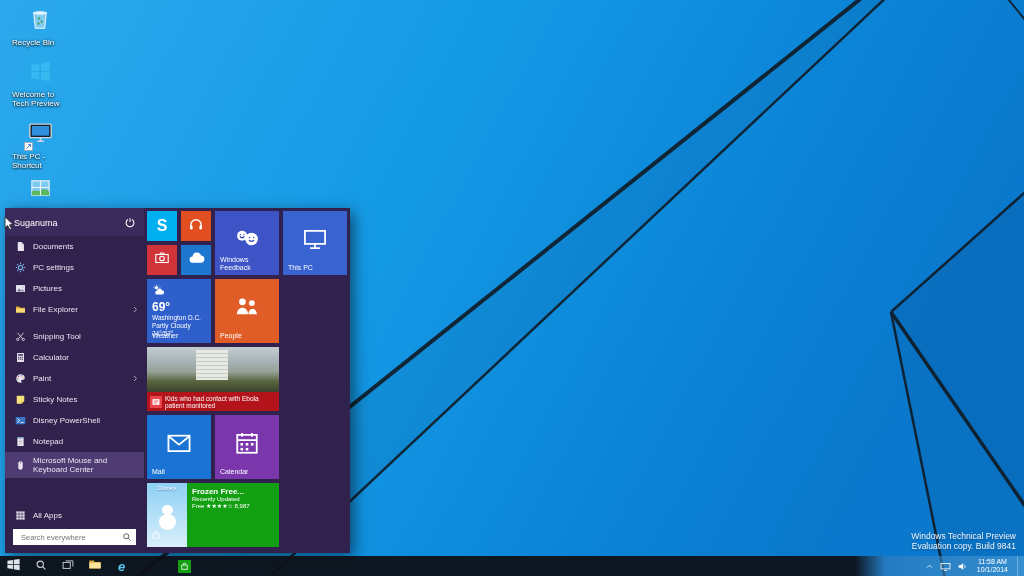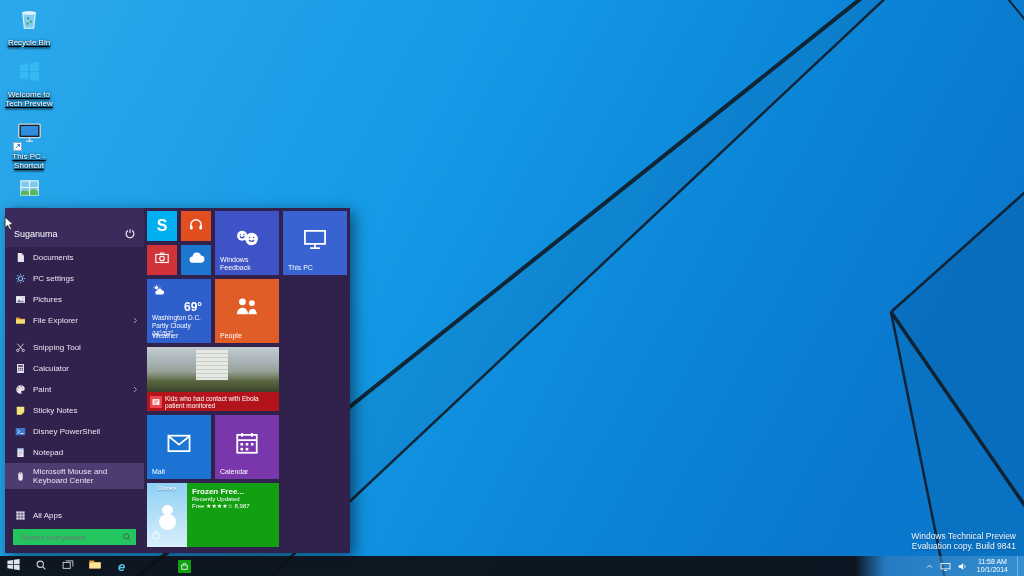--- a/index.html
+++ b/index.html
@@ -1,60 +1,60 @@
 <!DOCTYPE html>
 <html><head>
 <meta charset="utf-8">
 <style>
   html,body{margin:0;padding:0;background:#000;}
   .screen{position:relative;width:1024px;height:576px;overflow:hidden;
           font-family:"Liberation Sans",sans-serif;-webkit-font-smoothing:antialiased;}
   .wallpaper{position:absolute;inset:0;}
   
-  .dicon{position:absolute;left:1px;width:56px;text-align:center;z-index:2;cursor:default;text-decoration:underline;}
+  .dicon{position:absolute;left:12px;width:56px;z-index:2;cursor:default;}
   .dicon .ic{height:30px;display:flex;align-items:flex-end;justify-content:center;position:relative;}
   .dicon .lbl{margin-top:2px;font-size:8px;line-height:9px;color:#fff;
               text-shadow:0 1px 2px rgba(0,0,0,.9),0 0 3px rgba(0,0,0,.6);}
   .sc-arrow{position:absolute;left:12px;bottom:-1px;width:9px;height:9px;background:#fff;
             display:flex;align-items:center;justify-content:center;border:1px solid #9ab;box-sizing:border-box;}
   
   .watermark{position:absolute;right:8px;bottom:25px;text-align:right;color:rgba(255,255,255,.95);
              font-size:8.5px;line-height:10px;text-shadow:0 1px 2px rgba(0,40,90,.4);z-index:2;}
   
   .startmenu{position:absolute;left:5px;top:208px;width:345px;height:345px;display:flex;
              background:#30224d;box-shadow:4px 4px 14px rgba(0,0,0,.5);z-index:5;}
   .sm-left{width:141px;display:flex;flex-direction:column;}
   .sm-head{height:27px;flex:0 0 27px;display:flex;align-items:center;justify-content:space-between;
-           padding:12px 7px 0 9px;background:#3b2a5c;}
+           padding:1px 7px 0 9px;background:#3b2a5c;}
   .sm-user{font-size:9px;color:#fff;}
   .sm-pwr{width:15px;height:15px;display:flex;align-items:center;justify-content:center;cursor:pointer;}
   .sm-item{height:21px;flex:0 0 21px;display:flex;align-items:center;padding:0 6px 0 10px;
            color:#eae5f4;font-size:8px;white-space:nowrap;cursor:pointer;}
   .sm-item .mi{width:12px;height:12px;margin-right:6px;flex:0 0 12px;display:flex;align-items:center;}
   .sm-item .mi svg{width:11px;height:11px;}
   .sm-item.hl{height:26px;flex:0 0 26px;background:#4d3b71;white-space:normal;line-height:9px;}
   .chev{margin-left:auto;display:flex;}
   .gap6{height:6px;flex:0 0 6px;}
   .spacer{flex:1;}
-  .sm-search{margin:3px 8px 8px 8px;height:16px;flex:0 0 16px;background:#22c55e;display:flex;
+  .sm-search{margin:3px 8px 8px 8px;height:16px;flex:0 0 16px;background:#ffffff;display:flex;
              align-items:center;padding:0 4px 0 6px;}
   .sm-search input{border:0;outline:0;flex:1;min-width:0;font-size:7.5px;color:#444;background:transparent;
                    font-family:"Liberation Sans",sans-serif;}
   
   .sm-tiles{flex:1;padding:3px;display:grid;grid-template-columns:repeat(3,64px);
             grid-auto-rows:64px;gap:4px;align-content:start;}
   .tile{position:relative;color:#fff;overflow:hidden;cursor:pointer;}
   .tlabel{position:absolute;left:5px;bottom:3px;font-size:7px;line-height:8px;max-width:56px;}
   .cicon{position:absolute;inset:0 0 8px 0;display:flex;align-items:center;justify-content:center;}
   .quad{display:grid;grid-template-columns:30px 30px;grid-template-rows:30px 30px;gap:4px;}
   .stile{position:relative;display:flex;align-items:center;justify-content:center;cursor:pointer;color:#fff;}
   .sk-s{font-size:16px;font-weight:bold;color:#fff;}
   
   .wx{padding:4px 5px;display:flex;flex-direction:column;}
-  .wx-temp{font-size:12px;font-weight:bold;line-height:13px;margin-left:32px;}
+  .wx-temp{font-size:12px;font-weight:bold;line-height:13px;}
   .wx-s{font-size:6.5px;line-height:8px;}
   
   .news{display:flex;flex-direction:column;}
   .news-img{flex:1;position:relative;
     background:linear-gradient(180deg,#c3cdd1 0%,#a9b3b6 32%,#95a096 55%,#5a663f 76%,#39422c 100%);}
   .news-bldg{position:absolute;left:37%;top:6%;width:24%;bottom:26%;
     background:repeating-linear-gradient(180deg,#e6e9e4 0 3px,#c6ccc4 3px 4px);}
   .news-bar{height:19px;flex:0 0 19px;background:#b3141c;display:flex;align-items:center;
             gap:3px;padding:0 3px;}
   .nico{width:12px;height:12px;flex:0 0 12px;background:#e8474d;display:flex;align-items:center;justify-content:center;}

